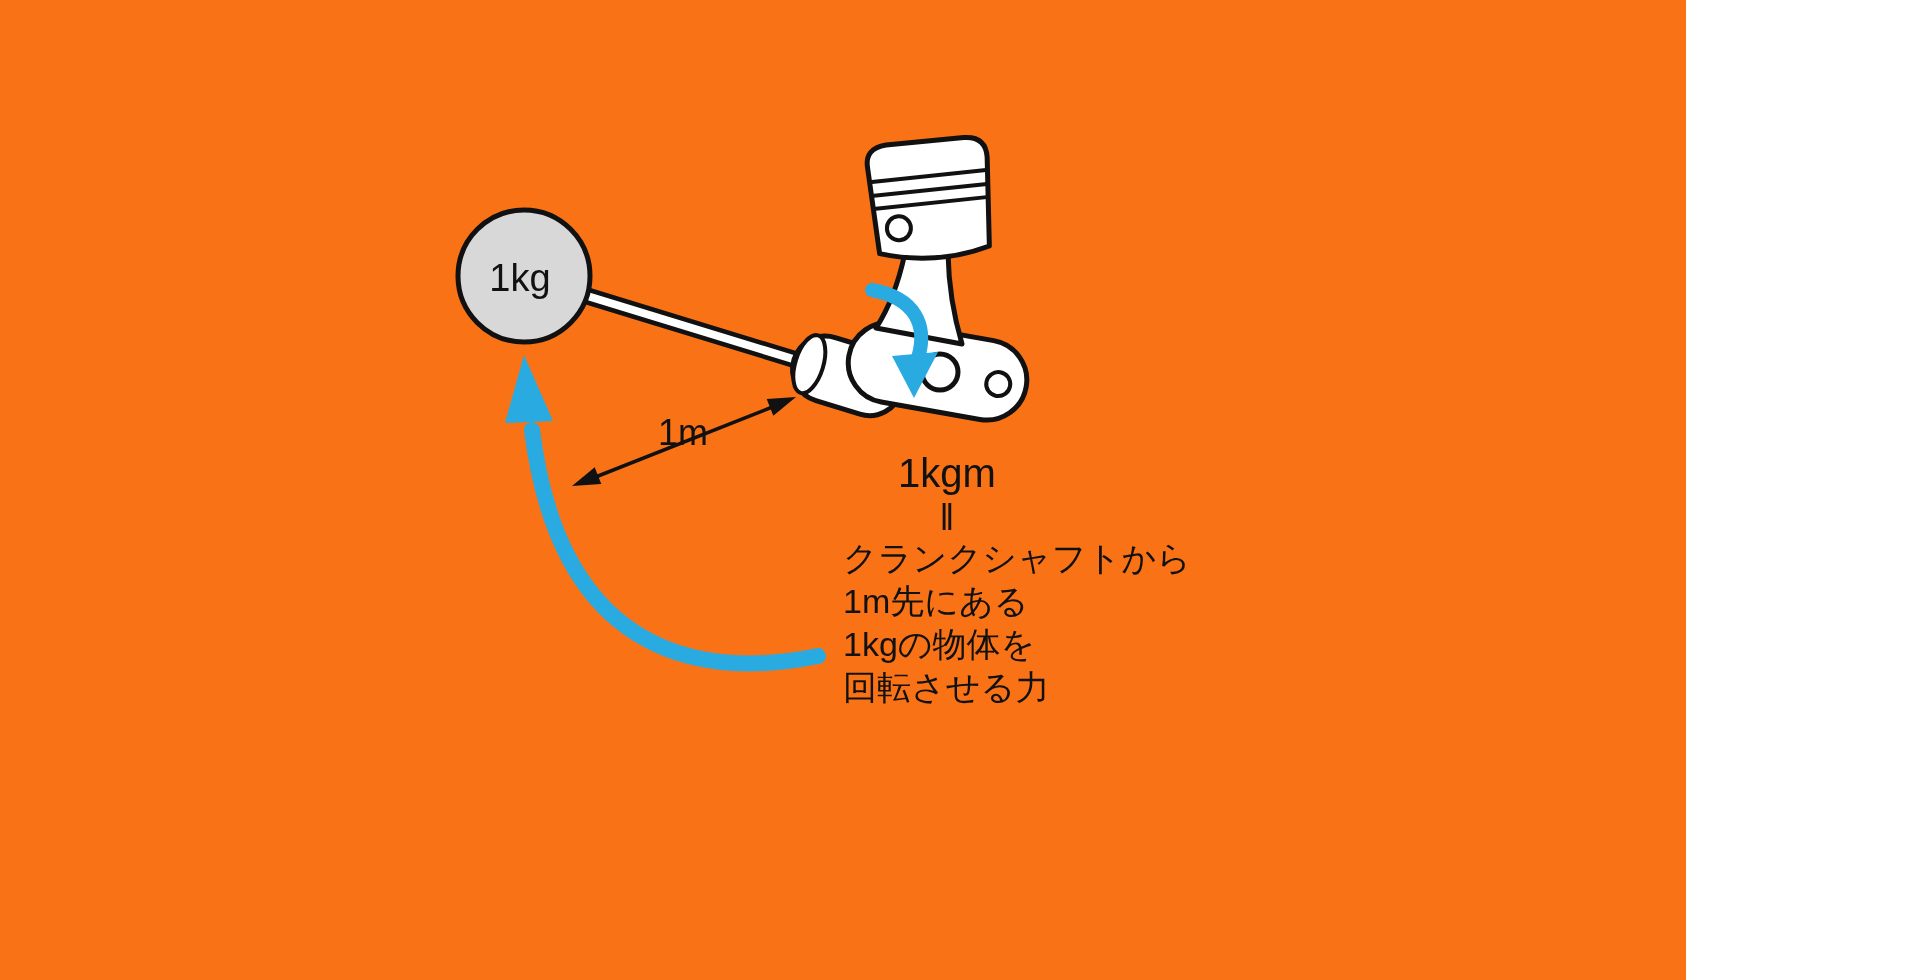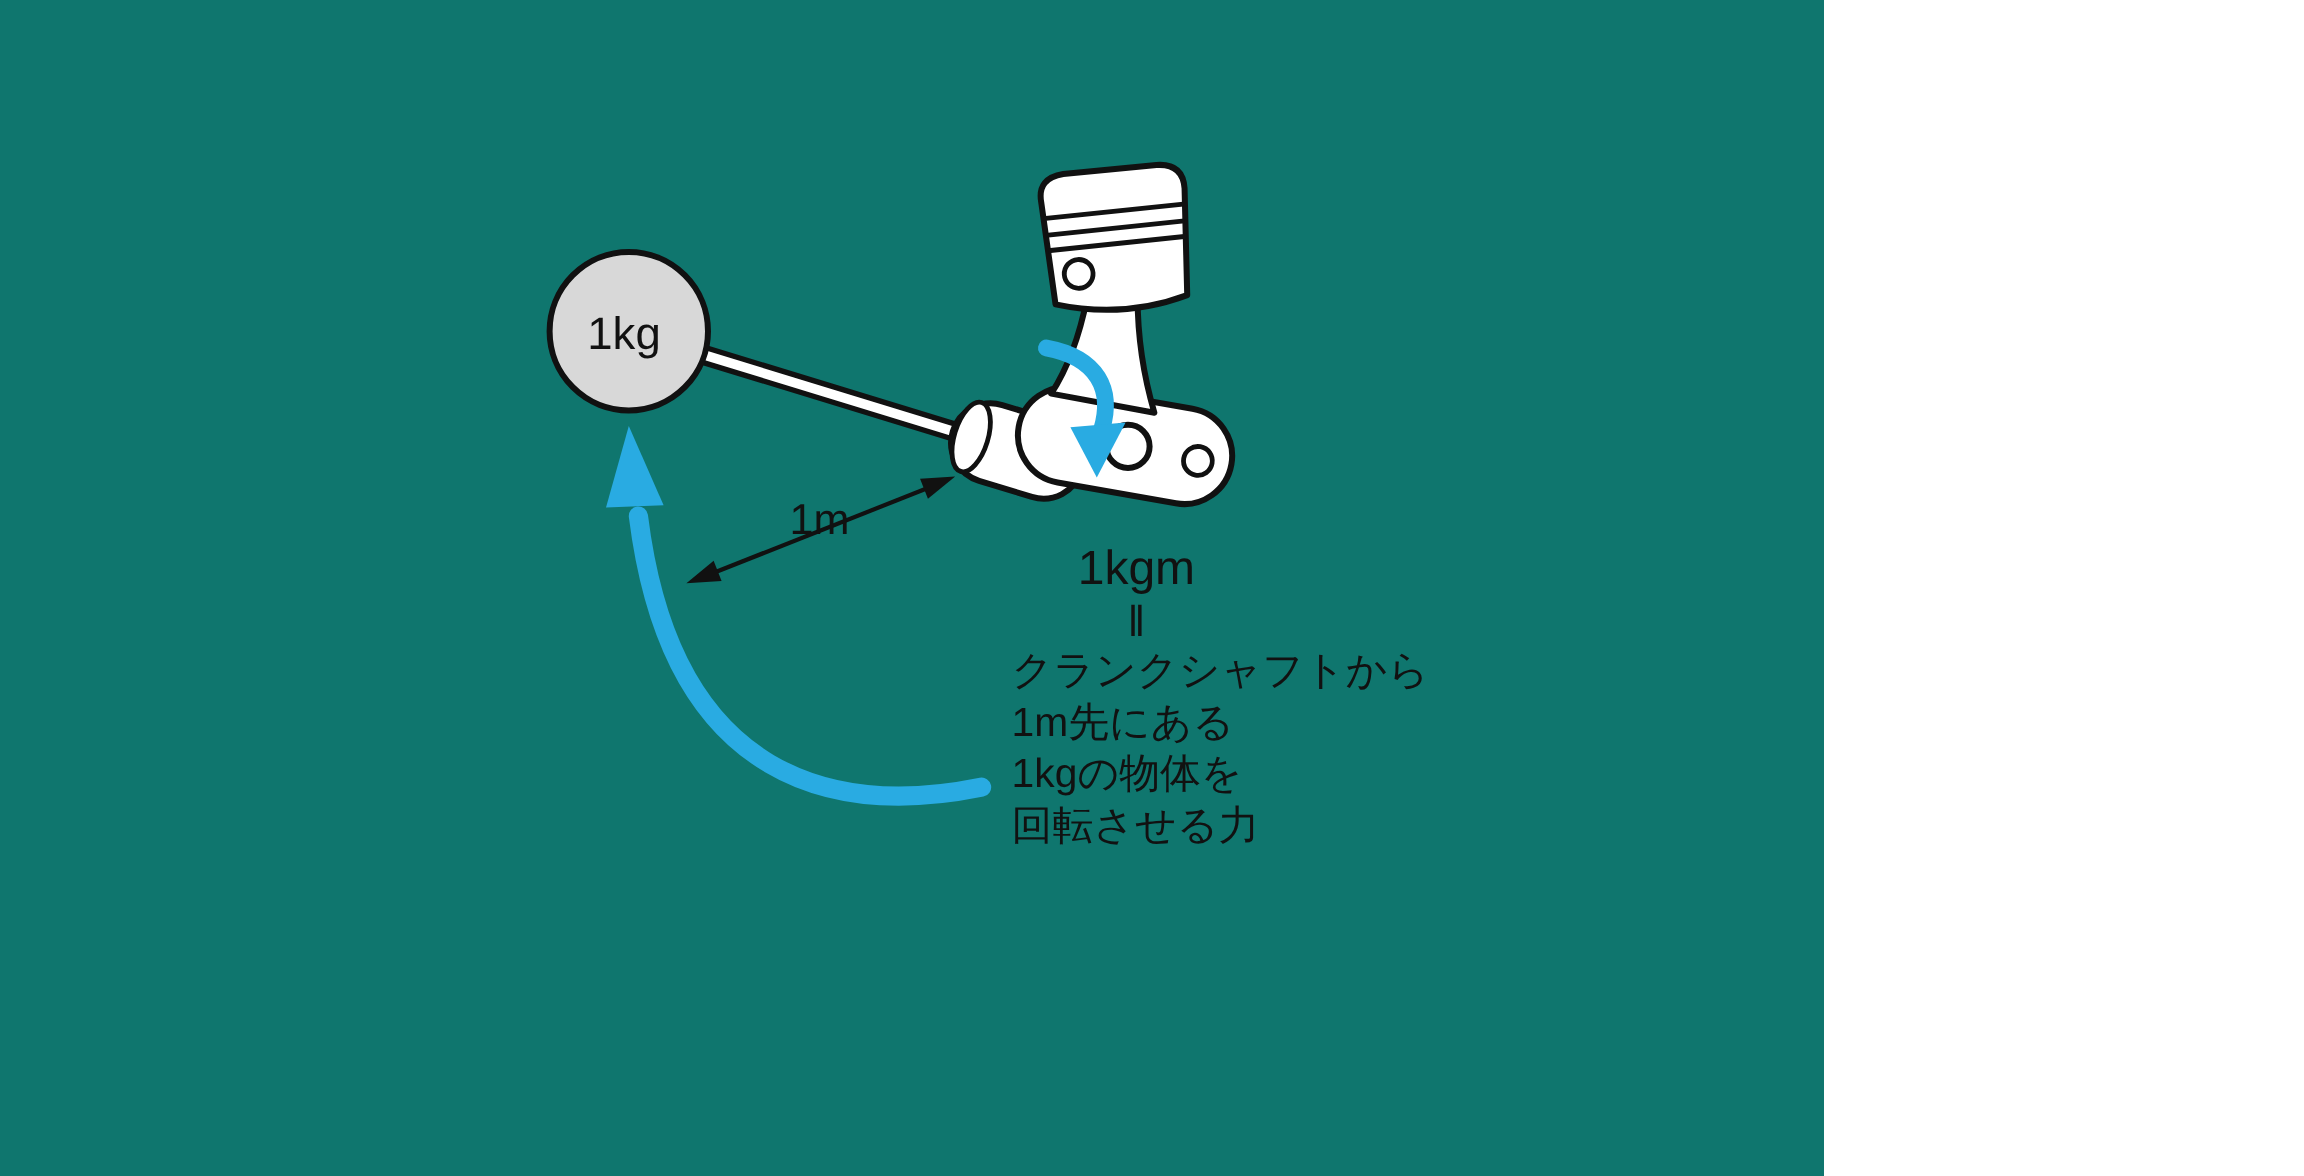--- a/index.html
+++ b/index.html
@@ -3,23 +3,23 @@
 <meta charset="utf-8">
 <style>
   html, body {
     margin: 0;
     padding: 0;
     background: #ffffff;
     font-family: "Liberation Sans", sans-serif;
   }
   .stage {
     position: relative;
-    width: 1520px;
+    width: 1686px;
     height: 980px;
-    background: #0f766e;
+    background: #f97316;
     overflow: hidden;
     text-decoration: underline;
   }
   svg { display: block; }
   .outline       { stroke: var(--outline, #111111); fill: #ffffff; }
   .outline-thick { stroke-width: 5; stroke-linejoin: round; }
   .outline-thin  { stroke-width: 4; stroke-linejoin: round; }
   .ball          { fill: var(--ball-fill, #d8d8d8); stroke: var(--outline, #111111); stroke-width: 5; }
   .accent-stroke { stroke: var(--accent, #29abe2); fill: none; stroke-linecap: round; }
   .accent-fill   { fill: var(--accent, #29abe2); stroke: none; }

